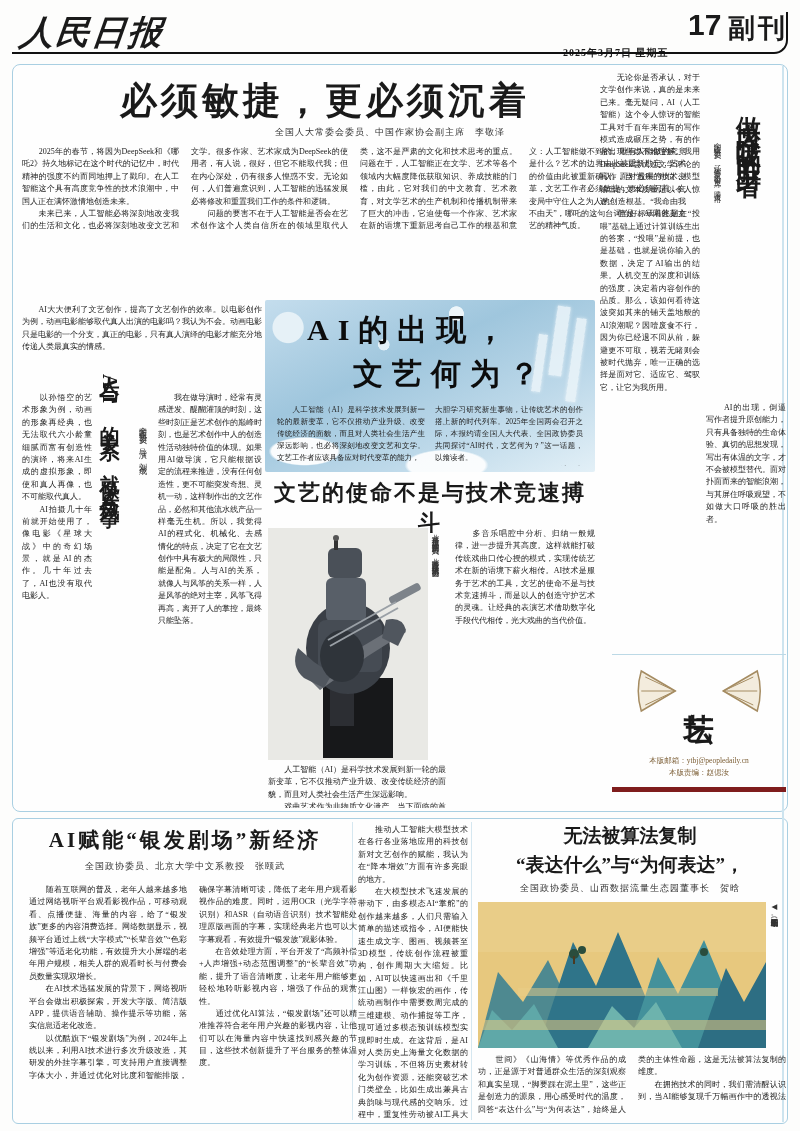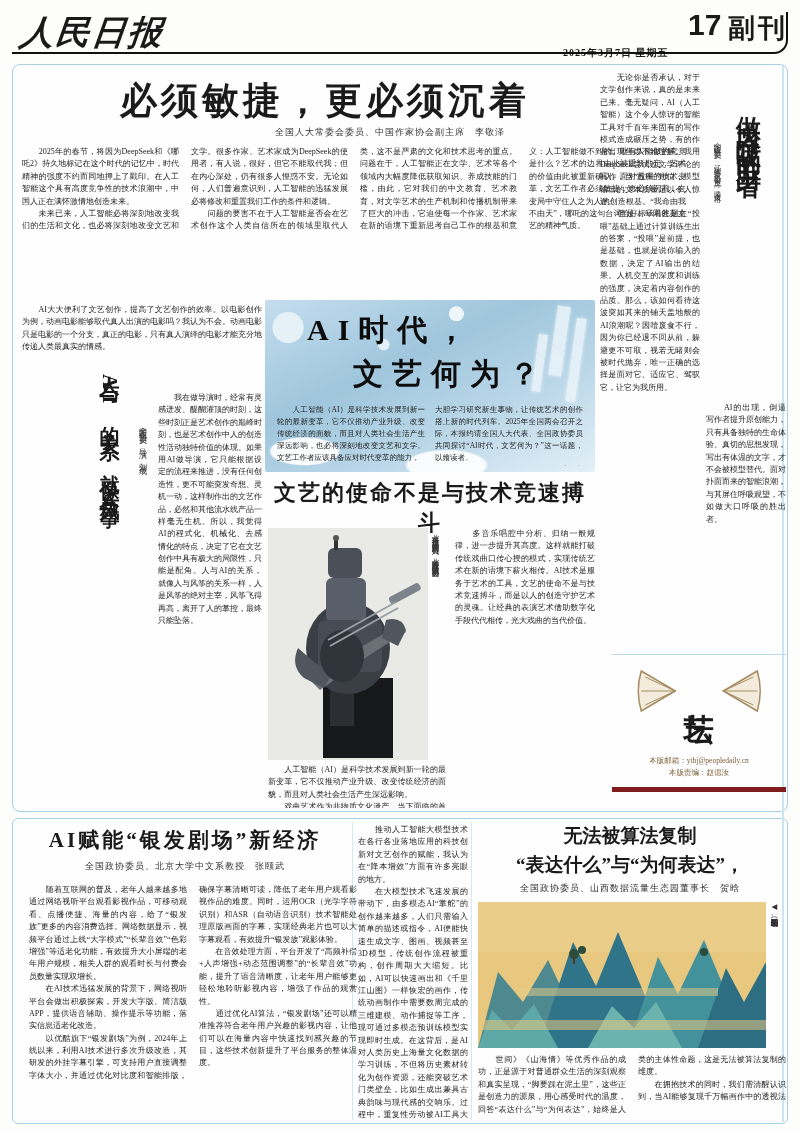--- a/index.html
+++ b/index.html
@@ -107,29 +107,31 @@
   <div class="frame-bottom"></div>
   <div class="vrule-right"></div>
 
   <div class="main-title">必须敏捷，更必须沉着</div>
   <div class="main-byline byline">全国人大常委会委员、中国作家协会副主席　李敬泽</div>
   <div class="main-body tiny">　　2025年的春节，将因为DeepSeek和《哪吒2》持久地标记在这个时代的记忆中，时代精神的强度不约而同地押上了戳印。在人工智能这个具有高度竞争性的技术浪潮中，中国人正在满怀激情地创造未来。
 　　未来已来，人工智能必将深刻地改变我们的生活和文化，也必将深刻地改变文艺和文学。很多作家、艺术家成为DeepSeek的使用者，有人说，很好，但它不能取代我；但在内心深处，仍有很多人惶惑不安。无论如何，人们普遍意识到，人工智能的迅猛发展必将修改和重置我们工作的条件和逻辑。
 　　问题的要害不在于人工智能是否会在艺术创作这个人类自信所在的领域里取代人类，这不是严肃的文化和技术思考的重点。问题在于，人工智能正在文学、艺术等各个领域内大幅度降低获取知识、养成技能的门槛，由此，它对我们的中文教育、艺术教育，对文学艺术的生产机制和传播机制带来了巨大的冲击，它迫使每一个作家、艺术家在新的语境下重新思考自己工作的根基和意义：人工智能做不到的、唯有人能做的究竟是什么？艺术的边界由此被重新勘定，艺术的价值由此被重新确认。面对迅疾的技术变革，文艺工作者必须敏捷，更必须沉着，在变局中守住人之为人的创造根基。“我命由我不由天”，哪吒的这句台词恰好标示着此刻文艺的精神气质。</div>
 
   <div class="la-intro tiny">　　AI大大便利了文艺创作，提高了文艺创作的效率。以电影创作为例，动画电影能够取代真人出演的电影吗？我认为不会。动画电影只是电影的一个分支，真正的电影，只有真人演绎的电影才能充分地传递人类最真实的情感。</div>
+  <div class="la-cola tiny">　　以孙悟空的艺术形象为例，动画的形象再经典，也无法取代六小龄童细腻而富有创造性的演绎，将来AI生成的虚拟形象，即使和真人再像，也不可能取代真人。
+　　AI拍摄几十年前就开始使用了，像电影《星球大战》中的奇幻场景，就是AI的杰作。几十年过去了，AI也没有取代电影人。</div>
   <div class="la-title">人与AI的关系，就像人与风筝</div>
   <div class="la-byline">全国政协委员、导演　刘家成</div>
   <div class="la-colb tiny">　　我在做导演时，经常有灵感迸发、醍醐灌顶的时刻，这些时刻正是艺术创作的巅峰时刻，也是艺术创作中人的创造性活动独特价值的体现。如果用AI做导演，它只能根据设定的流程来推进，没有任何创造性，更不可能突发奇想、灵机一动，这样制作出的文艺作品，必然和其他流水线产品一样毫无生机。所以，我觉得AI的程式化、机械化、去感情化的特点，决定了它在文艺创作中具有极大的局限性，只能是配角。人与AI的关系，就像人与风筝的关系一样，人是风筝的绝对主宰，风筝飞得再高，离开了人的掌控，最终只能坠落。</div>
 
   <div class="hero">
     <div class="bldg" style="left:288px; top:6px; width:13px; height:70px; transform:rotate(8deg);"></div>
     <div class="bldg" style="left:306px; top:18px; width:10px; height:84px; transform:rotate(8deg);"></div>
     <div class="bldg" style="left:270px; top:34px; width:9px; height:58px; transform:rotate(8deg);"></div>
-    <div class="hero-title1">AI时代，</div>
+    <div class="hero-title1">AI的出现，</div>
     <div class="hero-title2">文艺何为？</div>
     <div class="hero-note">
       <div class="col">　　人工智能（AI）是科学技术发展到新一轮的最新变革，它不仅推动产业升级、改变传统经济的面貌，而且对人类社会生活产生深远影响，也必将深刻地改变文艺和文学。文艺工作者应该具备应对时代变革的能力，</div>
       <div class="col"><span>大胆学习研究新生事物，让传统艺术的创作搭上新的时代列车。2025年全国两会召开之际，本报约请全国人大代表、全国政协委员共同探讨“AI时代，文艺何为？”这一话题，以飨读者。</span><span class="hero-sign">——编　者</span></div>
     </div>
   </div>
 
   <div class="ca-title">文艺的使命不是与技术竞速搏斗</div>
   <div class="ca-photo">
     <svg width="160" height="232" viewBox="0 0 160 232">

